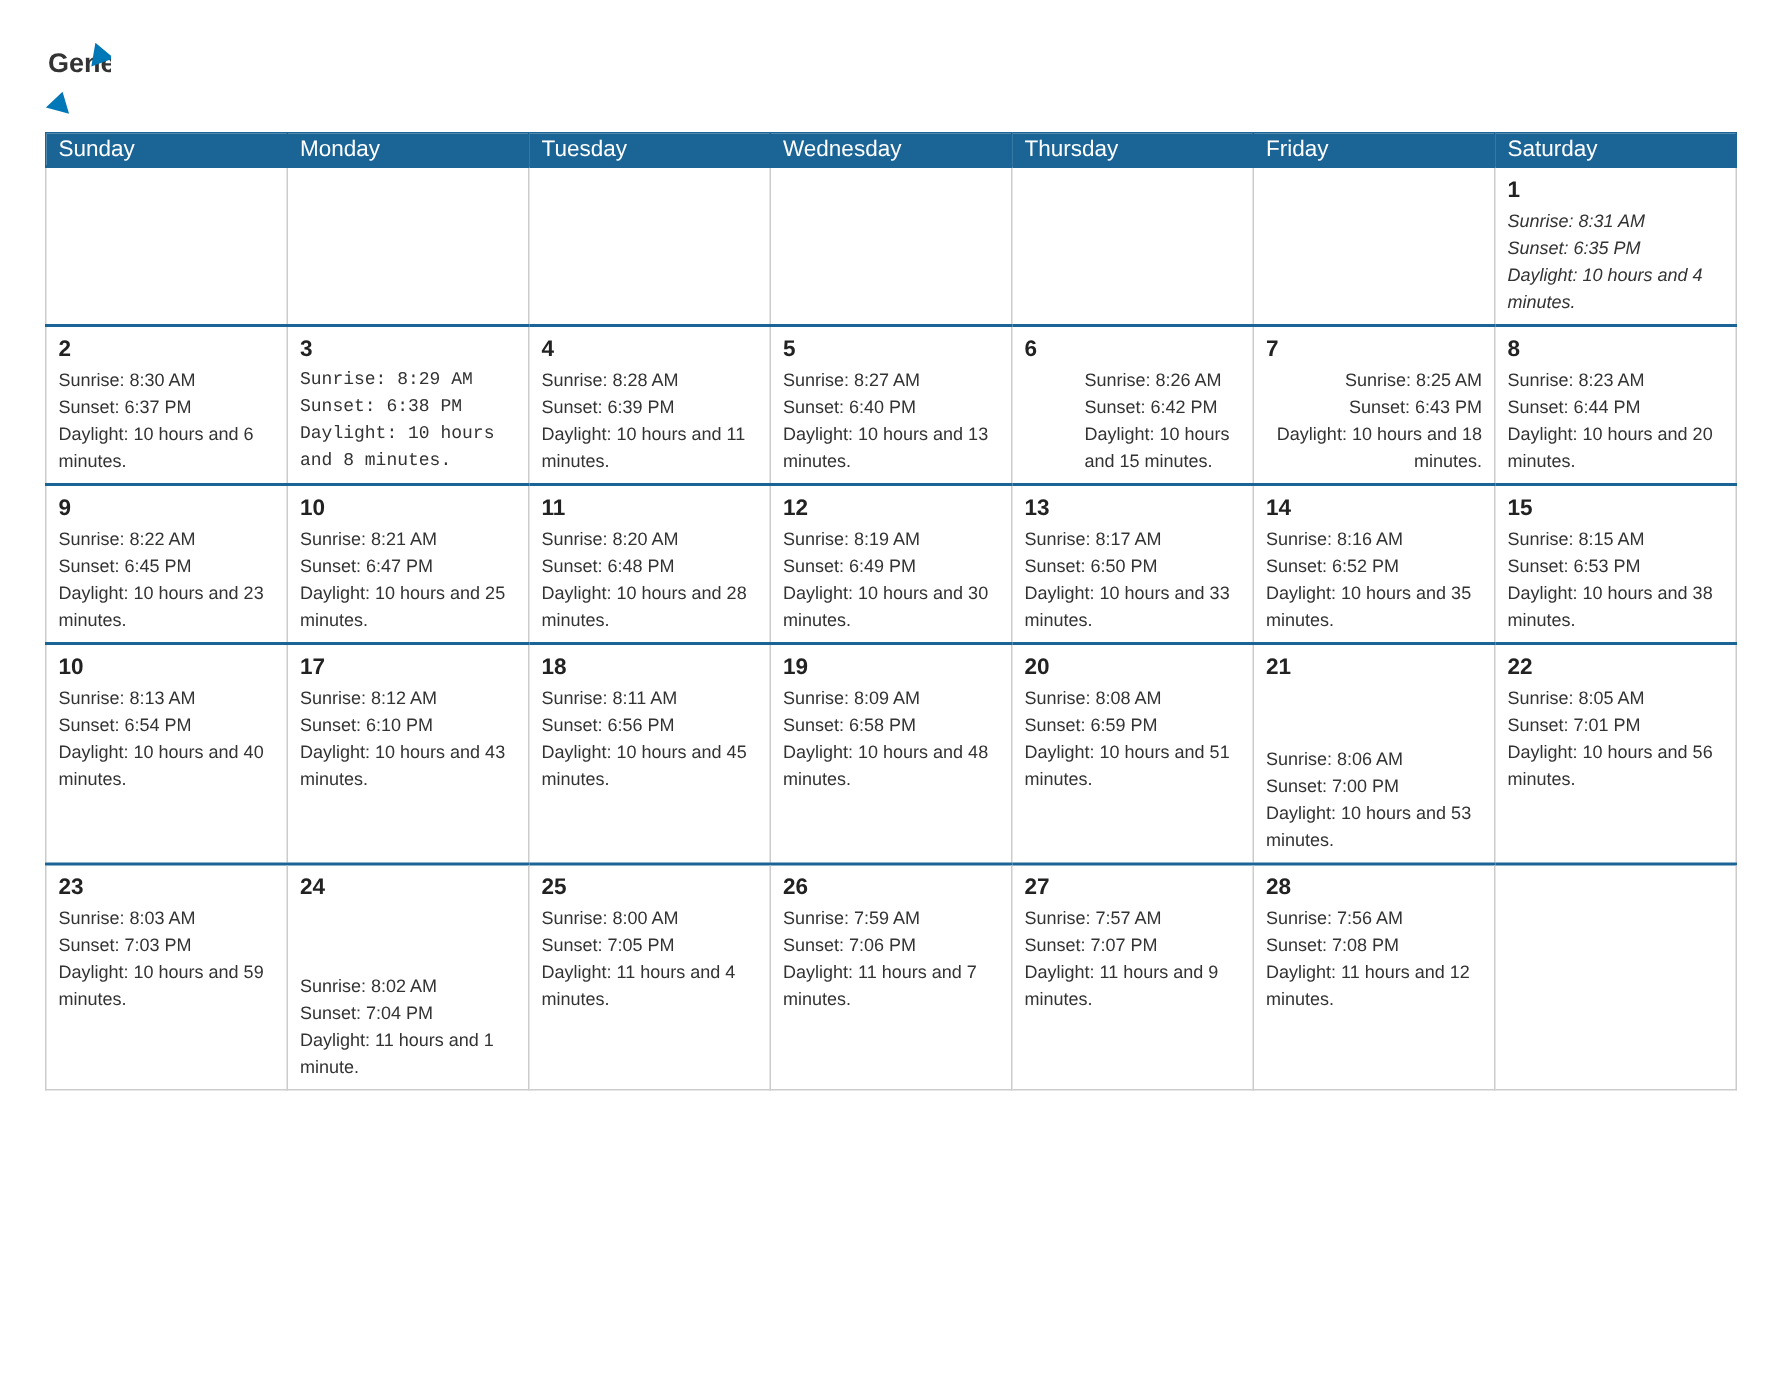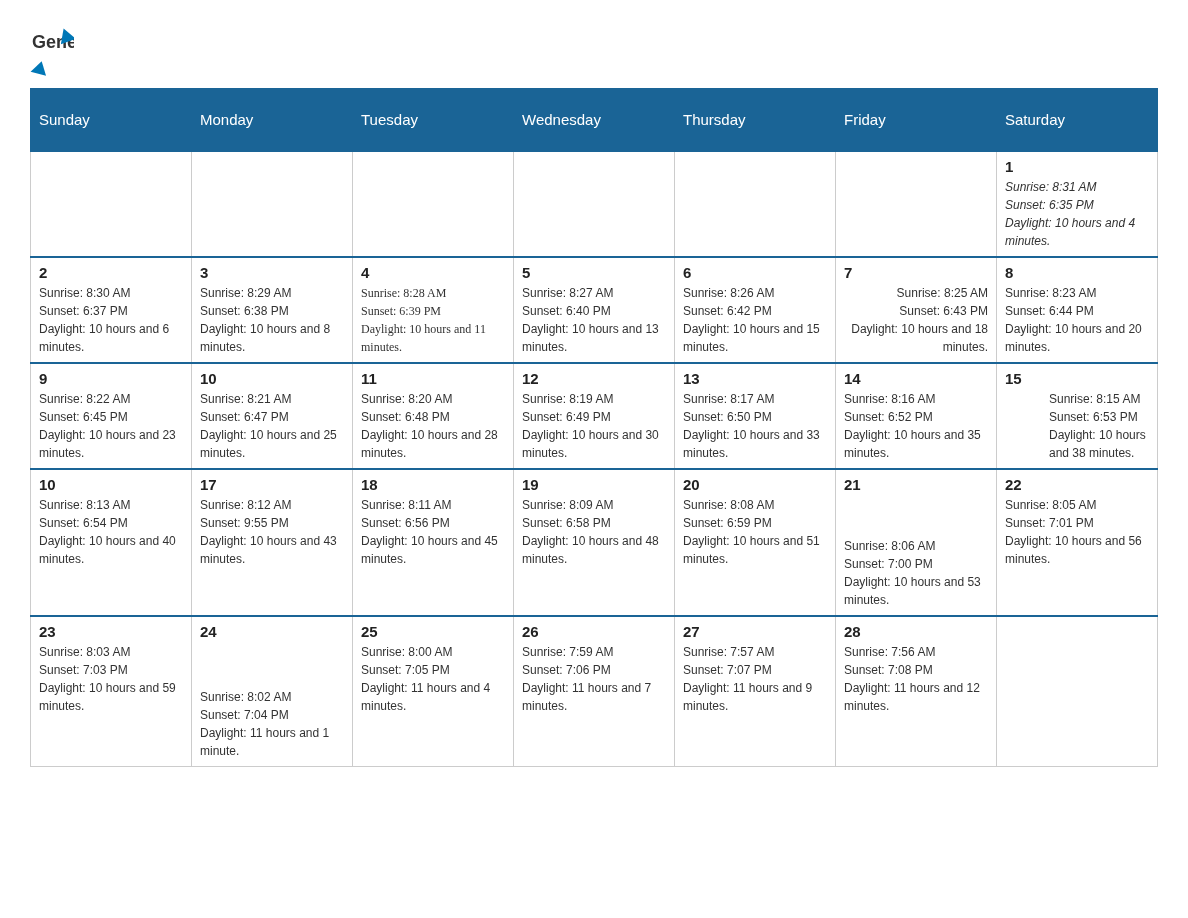--- a/index.html
+++ b/index.html
@@ -36,21 +36,21 @@
       margin-top: 4px;
     }
     .calendar {
       width: 100%;
       border-collapse: collapse;
       margin-top: 10px;
     }
     .calendar th {
       background-color: #1a6496;
       color: #fff;
-      padding: 22px 8px;
+      padding: 2px 8px;
       text-align: left;
       font-size: 15px;
       font-weight: normal;
       border: 1px solid #1a6496;
     }
     .calendar td {
       vertical-align: top;
       padding: 6px 8px;
       border: 1px solid #ccc;
       width: 14.28%;
@@ -136,39 +136,39 @@
       </tr>
       <tr>
         <td>
           <span class="day-number">2</span>
           <div class="day-info" style="white-space: pre-line;">Sunrise: 8:30 AM
 Sunset: 6:37 PM
 Daylight: 10 hours and 6 minutes.</div>
         </td>
         <td>
           <span class="day-number">3</span>
-          <div class="day-info" style="white-space: pre-line;">Sunrise: 8:29 AM
+          <div class="day-info" style="white-space: pre-line; font-family: Liberation Mono, monospace;">Sunrise: 8:29 AM
 Sunset: 6:38 PM
 Daylight: 10 hours and 8 minutes.</div>
         </td>
         <td>
           <span class="day-number">4</span>
-          <div class="day-info" style="white-space: pre-line; font-family: Liberation Serif, serif;">Sunrise: 8:28 AM
+          <div class="day-info" style="white-space: pre-line;">Sunrise: 8:28 AM
 Sunset: 6:39 PM
 Daylight: 10 hours and 11 minutes.</div>
         </td>
         <td>
           <span class="day-number">5</span>
           <div class="day-info" style="white-space: pre-line;">Sunrise: 8:27 AM
 Sunset: 6:40 PM
 Daylight: 10 hours and 13 minutes.</div>
         </td>
         <td>
           <span class="day-number">6</span>
-          <div class="day-info" style="white-space: pre-line;">Sunrise: 8:26 AM
+          <div class="day-info" style="white-space: pre-line; margin-left: 40px;">Sunrise: 8:26 AM
 Sunset: 6:42 PM
 Daylight: 10 hours and 15 minutes.</div>
         </td>
         <td>
           <span class="day-number">7</span>
           <div class="day-info" style="white-space: pre-line; text-align: right;">Sunrise: 8:25 AM
 Sunset: 6:43 PM
 Daylight: 10 hours and 18 minutes.</div>
         </td>
         <td>
@@ -210,36 +210,36 @@
 Daylight: 10 hours and 33 minutes.</div>
         </td>
         <td>
           <span class="day-number">14</span>
           <div class="day-info" style="white-space: pre-line;">Sunrise: 8:16 AM
 Sunset: 6:52 PM
 Daylight: 10 hours and 35 minutes.</div>
         </td>
         <td>
           <span class="day-number">15</span>
-          <div class="day-info" style="white-space: pre-line; margin-left: 44px;">Sunrise: 8:15 AM
+          <div class="day-info" style="white-space: pre-line;">Sunrise: 8:15 AM
 Sunset: 6:53 PM
 Daylight: 10 hours and 38 minutes.</div>
         </td>
       </tr>
       <tr>
         <td>
           <span class="day-number">10</span>
           <div class="day-info" style="white-space: pre-line;">Sunrise: 8:13 AM
 Sunset: 6:54 PM
 Daylight: 10 hours and 40 minutes.</div>
         </td>
         <td>
           <span class="day-number">17</span>
           <div class="day-info" style="white-space: pre-line;">Sunrise: 8:12 AM
-Sunset: 9:55 PM
+Sunset: 6:10 PM
 Daylight: 10 hours and 43 minutes.</div>
         </td>
         <td>
           <span class="day-number">18</span>
           <div class="day-info" style="white-space: pre-line;">Sunrise: 8:11 AM
 Sunset: 6:56 PM
 Daylight: 10 hours and 45 minutes.</div>
         </td>
         <td>
           <span class="day-number">19</span>

